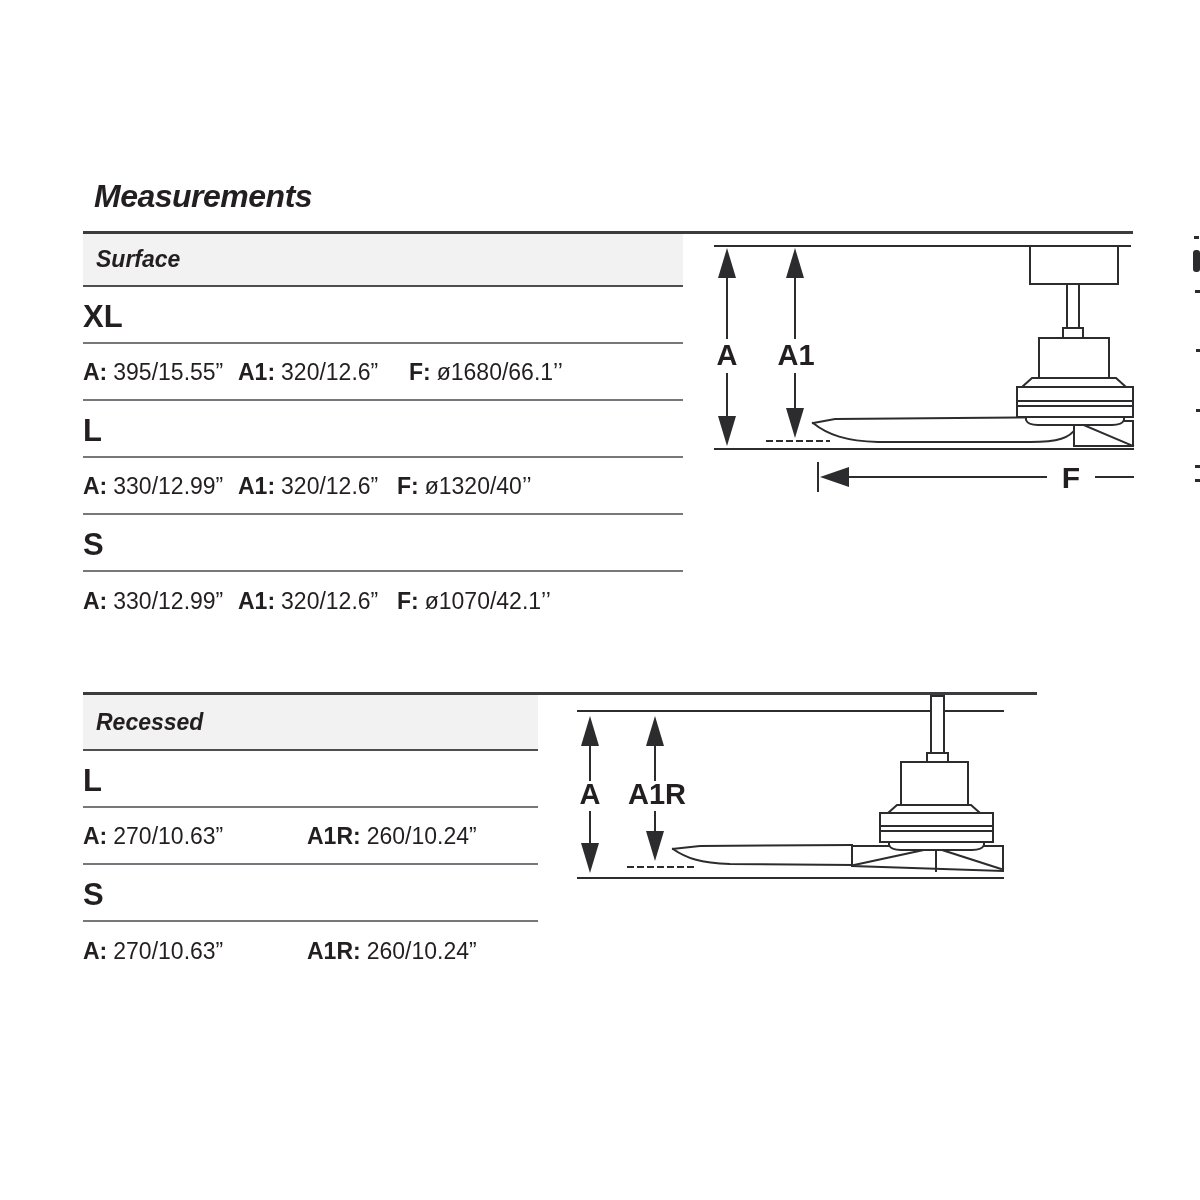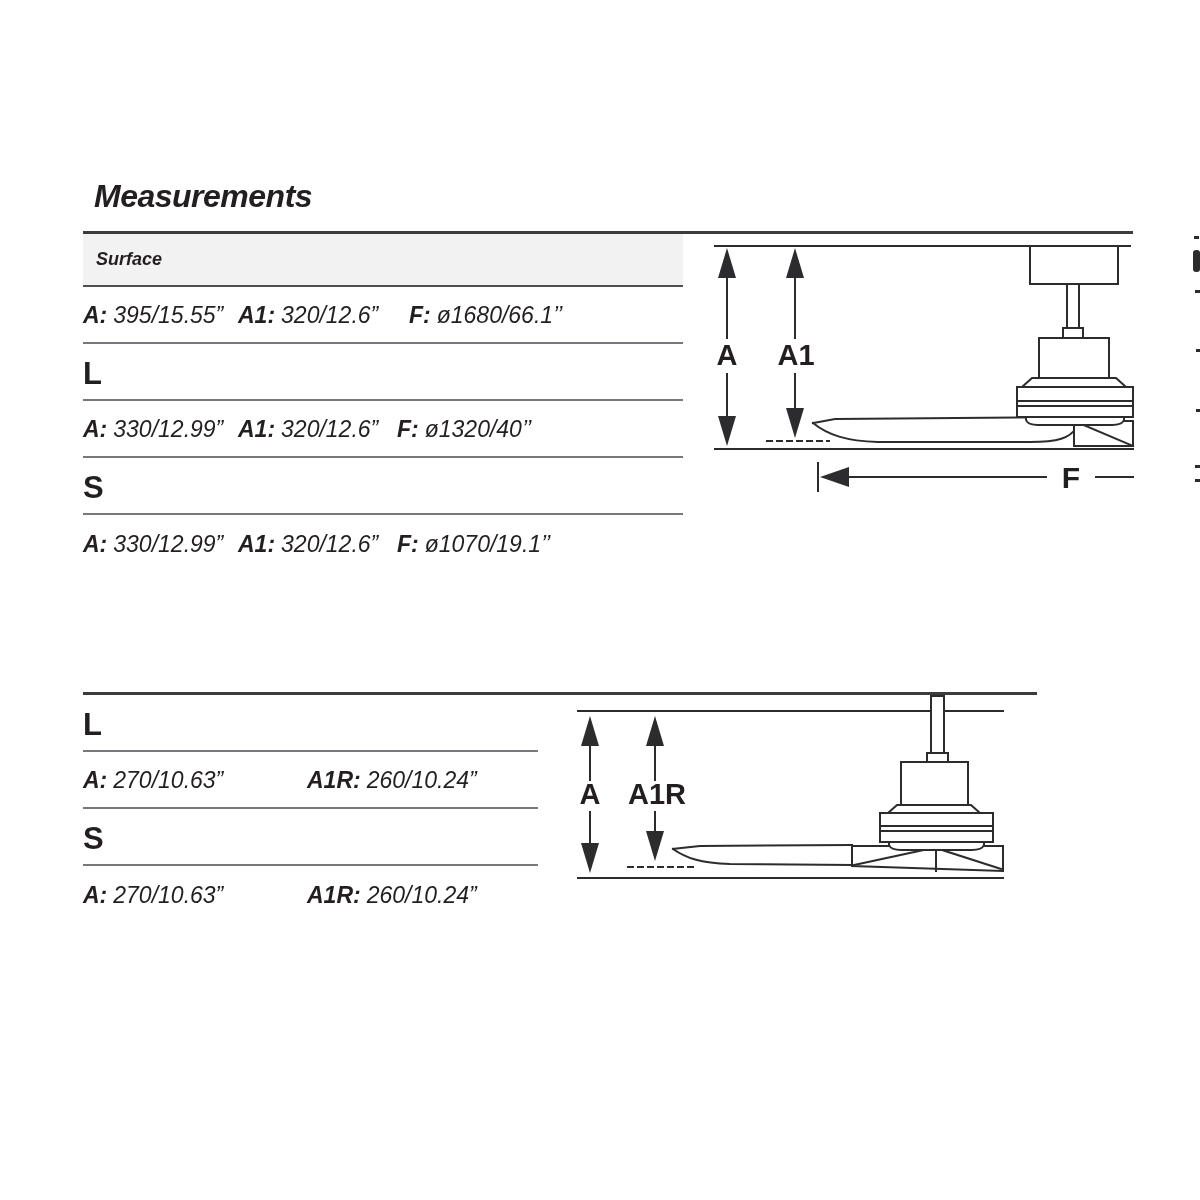--- a/index.html
+++ b/index.html
@@ -9,26 +9,26 @@
   }
   .page-title{
     position:absolute;left:94px;top:178px;
     font-size:32px;font-weight:bold;font-style:italic;letter-spacing:-0.5px;
   }
   .rule{position:absolute;background:#3b3c3d;height:3px;}
   .spec-table{position:absolute;}
   .band{
     background:#f2f2f2;border-bottom:2px solid #4d4e50;
     display:flex;align-items:center;padding-left:13px;box-sizing:border-box;
-    font-size:18px;font-weight:bold;font-style:italic;
+    font-size:23px;font-weight:bold;font-style:italic;
   }
   .row{box-sizing:border-box;border-bottom:2px solid #77787b;position:relative;}
   .row.last{border-bottom:none;}
   .size-row{display:flex;align-items:center;font-size:31px;font-weight:bold;height:57px;padding-top:4px;}
-  .dims-row{height:57px;font-style:italic;}
+  .dims-row{height:57px;}
   .dim{position:absolute;top:50%;transform:translateY(-50%);white-space:nowrap;font-size:23px;}
   .dim-label{font-weight:bold;}
   .dim-value{font-weight:normal;margin-left:6px;}
   .diagram{position:absolute;}
   .diagram text{font-family:"Liberation Sans",sans-serif;font-weight:bold;fill:#231f20;}
   .artifact{position:absolute;background:#2c2c2e;}
 </style>
 </head>
 <body>
 
@@ -37,20 +37,23 @@
   <div class="page-title">Measurements</div>
 
   <div class="rule" style="left:83px;top:231px;width:1050px;"></div>
   <div class="rule" style="left:83px;top:692px;width:954px;"></div>
 
   <div class="spec-table" style="left:83px;top:234px;width:600px;">
     <div class="band" style="height:53px;">
       <span>Surface</span>
     </div>
 
+    <div class="row size-row">
+      <span>XL</span>
+    </div>
     <div class="row dims-row">
       <span class="dim" style="left:0px">
         <span class="dim-label">A:</span><span class="dim-value">395/15.55”</span>
       </span>
       <span class="dim" style="left:155px">
         <span class="dim-label">A1:</span><span class="dim-value">320/12.6”</span>
       </span>
       <span class="dim" style="left:326px">
         <span class="dim-label">F:</span><span class="dim-value">ø1680/66.1’’</span>
       </span>
@@ -75,26 +78,29 @@
       <span>S</span>
     </div>
     <div class="row dims-row last">
       <span class="dim" style="left:0px">
         <span class="dim-label">A:</span><span class="dim-value">330/12.99”</span>
       </span>
       <span class="dim" style="left:155px">
         <span class="dim-label">A1:</span><span class="dim-value">320/12.6”</span>
       </span>
       <span class="dim" style="left:314px">
-        <span class="dim-label">F:</span><span class="dim-value">ø1070/19.1’’</span>
+        <span class="dim-label">F:</span><span class="dim-value">ø1070/42.1’’</span>
       </span>
     </div>
   </div>
 
   <div class="spec-table" style="left:83px;top:695px;width:455px;">
+    <div class="band" style="height:56px;">
+      <span>Recessed</span>
+    </div>
 
     <div class="row size-row">
       <span>L</span>
     </div>
     <div class="row dims-row">
       <span class="dim" style="left:0px">
         <span class="dim-label">A:</span><span class="dim-value">270/10.63”</span>
       </span>
       <span class="dim" style="left:224px">
         <span class="dim-label">A1R:</span><span class="dim-value">260/10.24”</span>

